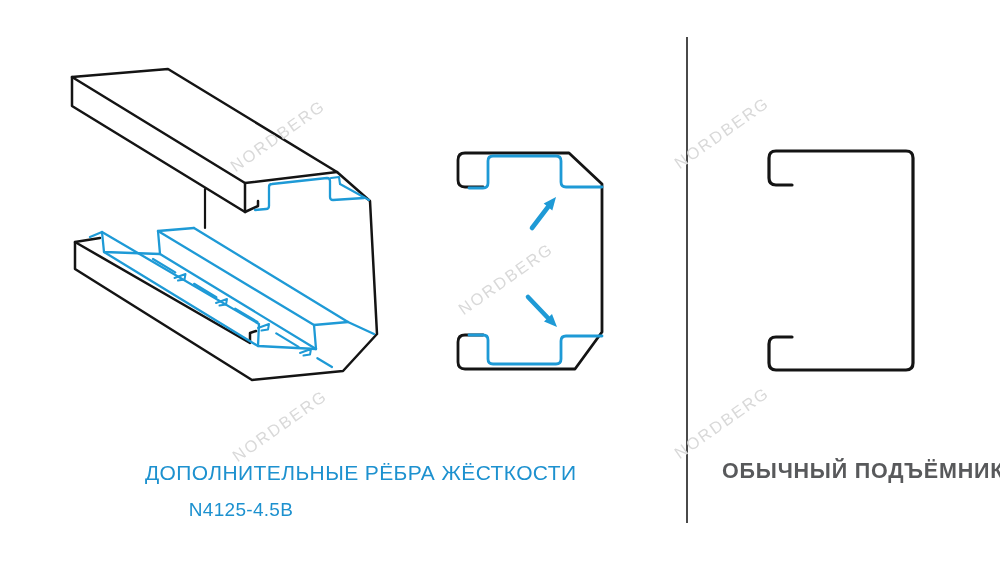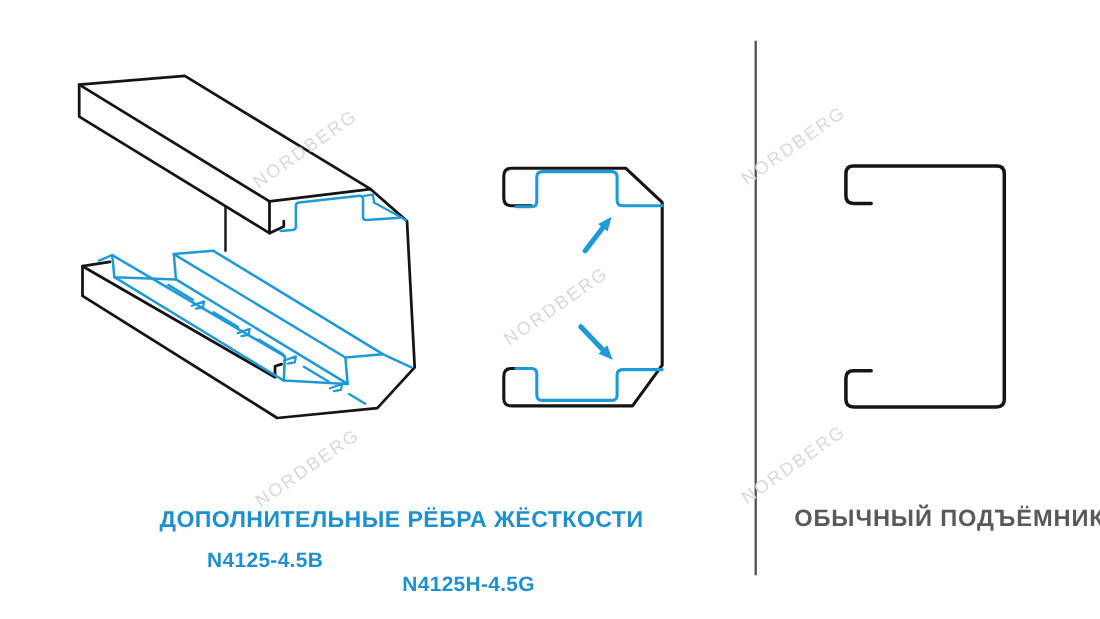--- a/index.html
+++ b/index.html
@@ -16,29 +16,29 @@
     position:absolute;color:var(--watermark_gray,#d9d9d9);
     font-size:16.5px;font-weight:400;letter-spacing:2px;white-space:nowrap;
     transform:translate(-50%,-50%) rotate(-35deg);user-select:none;
   }
   .divider{
     position:absolute;left:686px;top:37px;width:1.5px;height:486px;
     background:var(--divider_gray,#4a4a4a);
   }
   .heading-left{
     position:absolute;left:145px;top:461px;width:400px;text-align:center;
-    color:var(--text_blue,#1d91cf);font-size:21px;font-weight:700;letter-spacing:.4px;white-space:nowrap;
+    color:var(--text_blue,#1d91cf);font-size:21px;font-weight:400;letter-spacing:.4px;white-space:nowrap;
   }
   .heading-right{
     position:absolute;left:722px;top:459px;width:243px;text-align:center;
     color:var(--text_gray,#58595b);font-size:21.5px;font-weight:700;letter-spacing:.8px;white-space:nowrap;
   }
   .model{
     position:absolute;transform:translateX(-50%);
-    color:var(--text_blue,#1d91cf);font-size:19px;font-weight:700;letter-spacing:.3px;white-space:nowrap;
+    color:var(--text_blue,#1d91cf);font-size:19px;font-weight:400;letter-spacing:.3px;white-space:nowrap;
   }
 </style>
 </head>
 <body>
 
 <div class="stage">
 
   <svg width="1000" height="563" viewBox="0 0 1000 563">
 
     <g>
@@ -100,15 +100,14 @@
   <span class="watermark" style="left:278px;top:136px;">NORDBERG</span>
   <span class="watermark" style="left:506px;top:279px;">NORDBERG</span>
   <span class="watermark" style="left:722px;top:133px;">NORDBERG</span>
   <span class="watermark" style="left:722px;top:423px;">NORDBERG</span>
   <span class="watermark" style="left:280px;top:426px;">NORDBERG</span>
 
   <div class="heading-left">ДОПОЛНИТЕЛЬНЫЕ РЁБРА ЖЁСТКОСТИ</div>
   <div class="heading-right">ОБЫЧНЫЙ ПОДЪЁМНИК</div>
 
   <span class="model" style="left:241px;top:499px;">N4125-4.5B</span>
-  <span class="model" style="left:426px;top:521px;">N4125H-4.5G</span>
 
 </div>
 
 </body></html>

